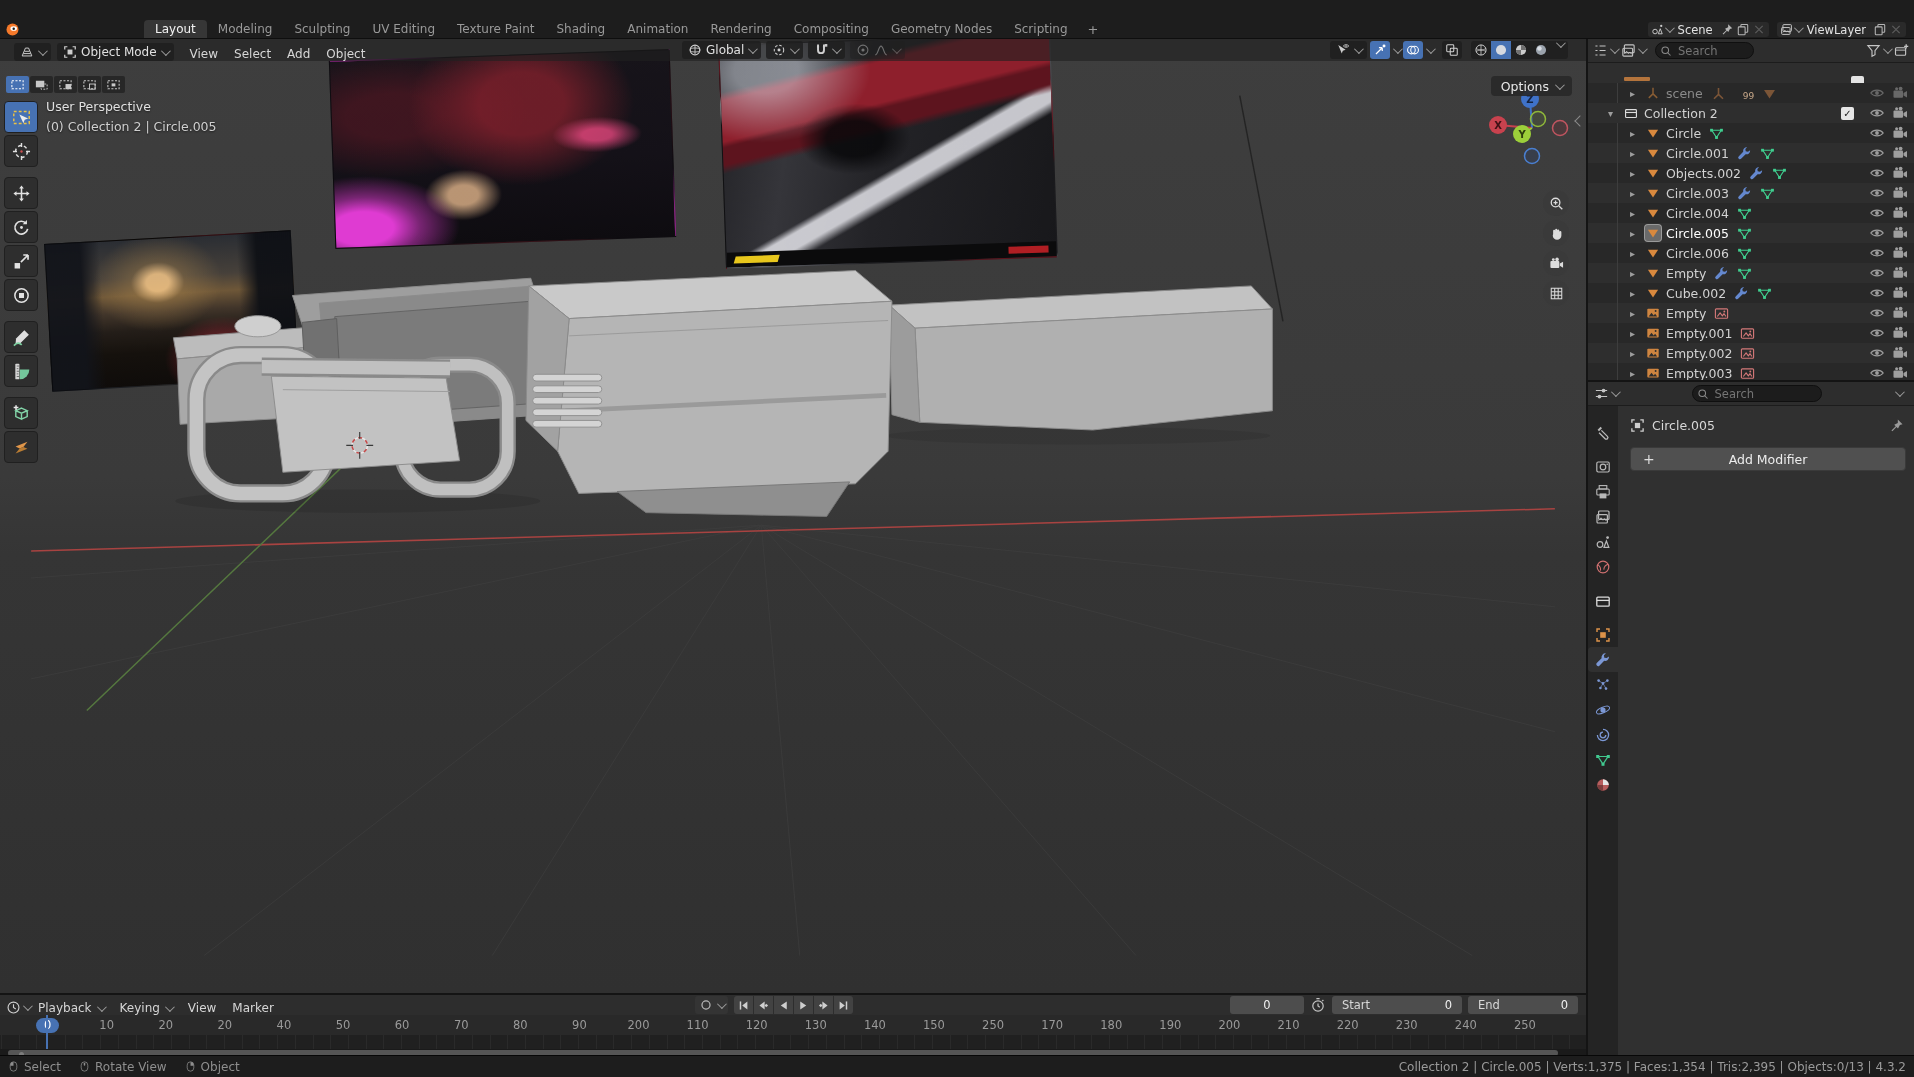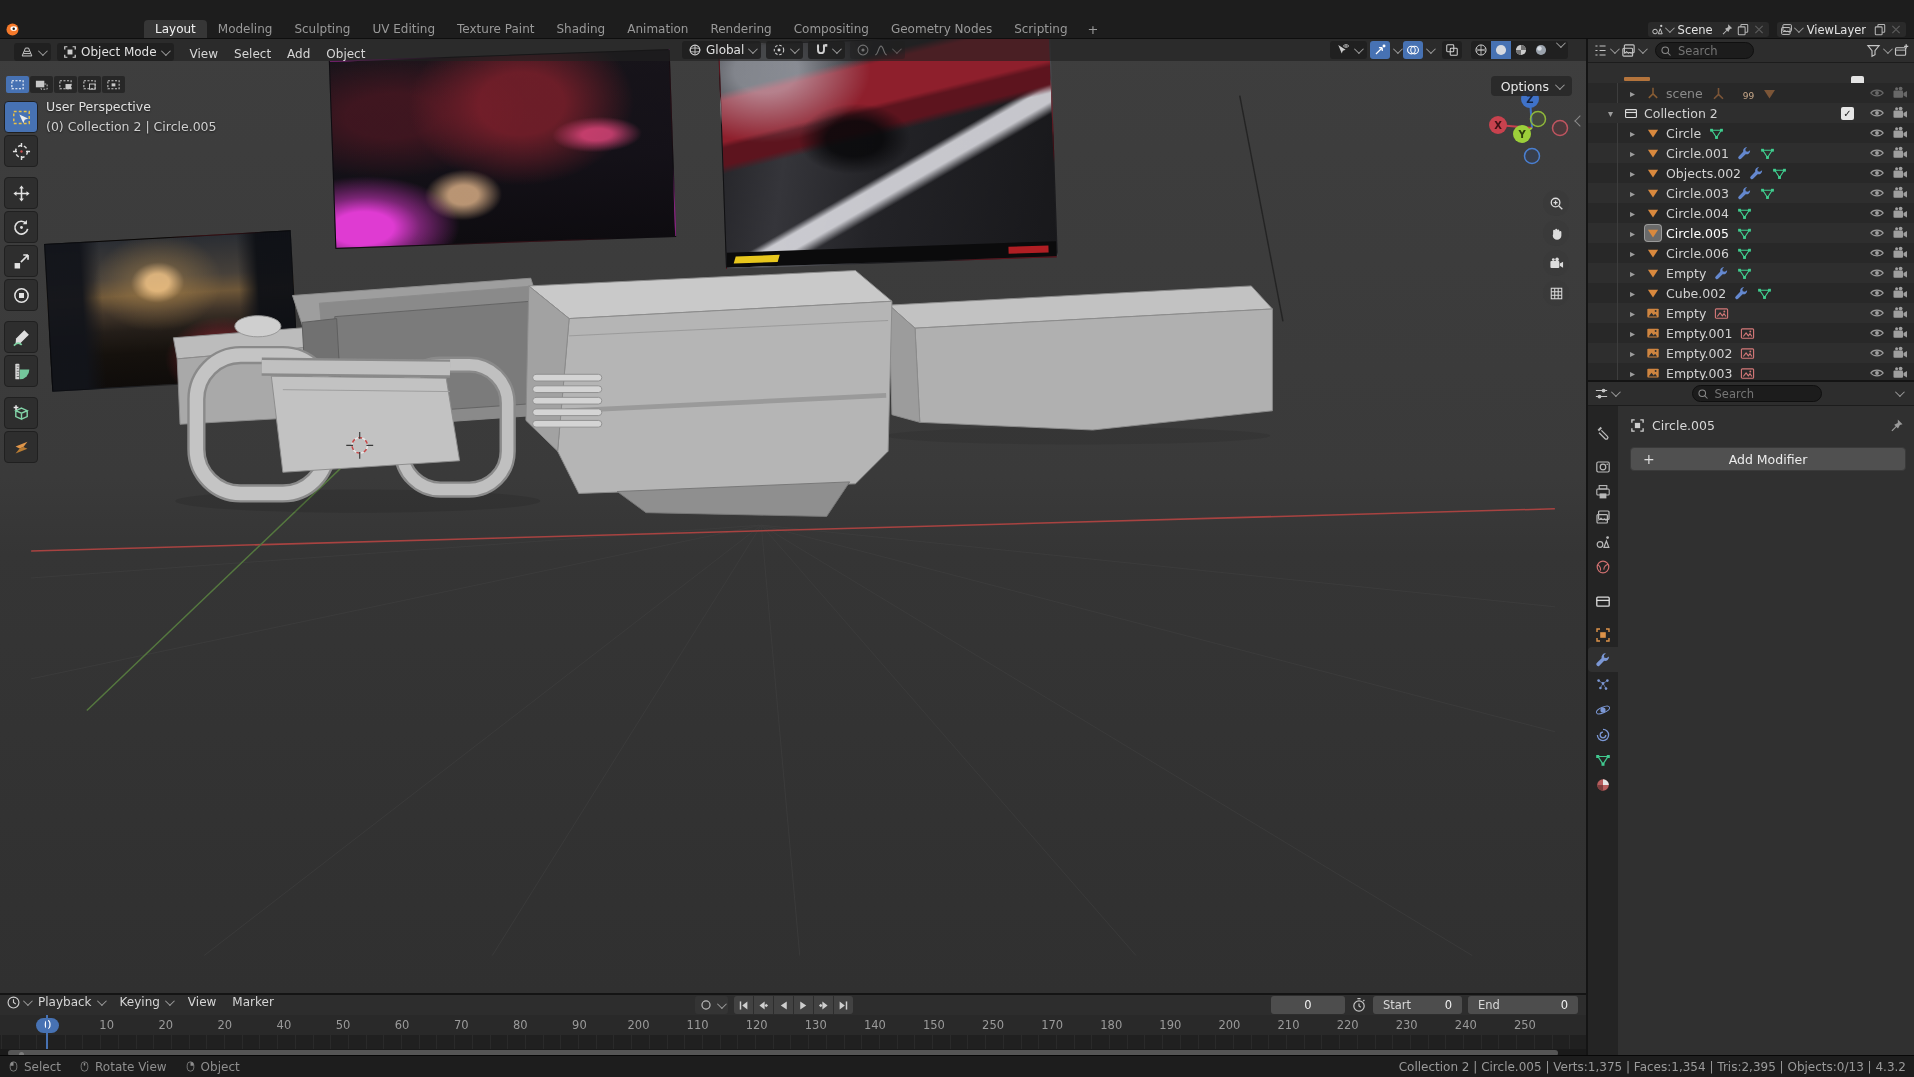--- a/index.html
+++ b/index.html
@@ -162,21 +162,21 @@
   .ptab.active{background:#303030;border-radius:4px 0 0 4px}
   .pgap{height:9px}
   .pbody{position:absolute;left:30px;top:24px;right:0;bottom:0}
   .crumb{display:flex;align-items:center;gap:7px;padding:12px 10px 0 12px;color:#d8d8d8;font-size:12.5px}
   .crumb .ic{width:15px;height:15px;color:#cfcfcf}
   .crumb .pinr{margin-left:auto;width:15px;height:15px;color:#9a9a9a}
   .addmod{margin:14px 8px 0 12px;height:24px;background:#505050;border:1px solid #3a3a3a;border-radius:4px;
     display:flex;align-items:center;justify-content:center;position:relative;color:#ececec;font-size:12.5px}
   .addmod .plus{position:absolute;left:12px;font-size:14px;color:#dedede}
   
-  .thead{height:20px;background:#2d2d2d;display:flex;align-items:flex-start;padding:0 6px;position:relative}
+  .thead{height:20px;background:#2d2d2d;display:flex;align-items:flex-end;padding:0 6px;position:relative}
   .thead .ic{color:#cfcfcf}
   .tmenu{display:flex;align-items:center;gap:5px;padding:0 8px;color:#d6d6d6}
   .transport{position:absolute;left:695px;top:1px;display:flex;align-items:center;gap:6px}
   .recgrp{display:flex;align-items:center;background:#343434;border-radius:3px;height:18px;padding:0 4px;gap:4px}
   .trgrp{display:flex;gap:1px}
   .trbtn{width:19px;height:18px;background:#424242;display:flex;align-items:center;justify-content:center;color:#e2e2e2}
   .trbtn:first-child{border-radius:3px 0 0 3px}.trbtn:last-child{border-radius:0 3px 3px 0}
   .trbtn .ic{width:13px;height:13px}
   .tfields{position:absolute;right:8px;top:1px;display:flex;align-items:center;gap:6px}
   .numfield{height:18px;background:#4d4d4d;border-radius:3px;color:#f0f0f0;font-size:11.5px;
@@ -1691,21 +1691,21 @@
             </div>
         </div>
       </div>
       <div class="tfields">
         <div class="numfield cur">0</div>
         <span class="ic" style="width:16px;height:16px;color:#c5c5c5">
             <svg>
               <use href="#i-stopwatch"></use>
             </svg>
           </span>
-        <div class="numfield" style="width:89px">
+        <div class="numfield" style="width:130px">
           <span class="lab">Start</span>
           <span style="margin-left:auto">0</span>
         </div>
         <div class="numfield" style="width:110px">
           <span class="lab">End</span>
           <span style="margin-left:auto">0</span>
         </div>
       </div>
     </div>
     <div class="ruler">

